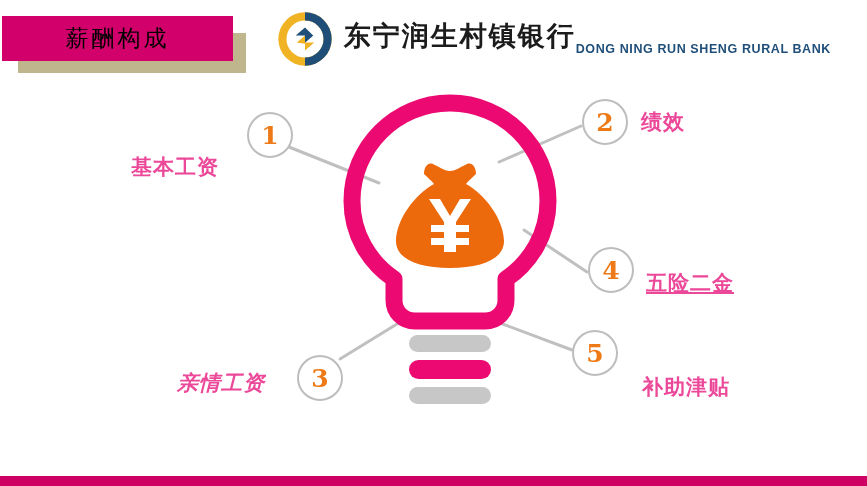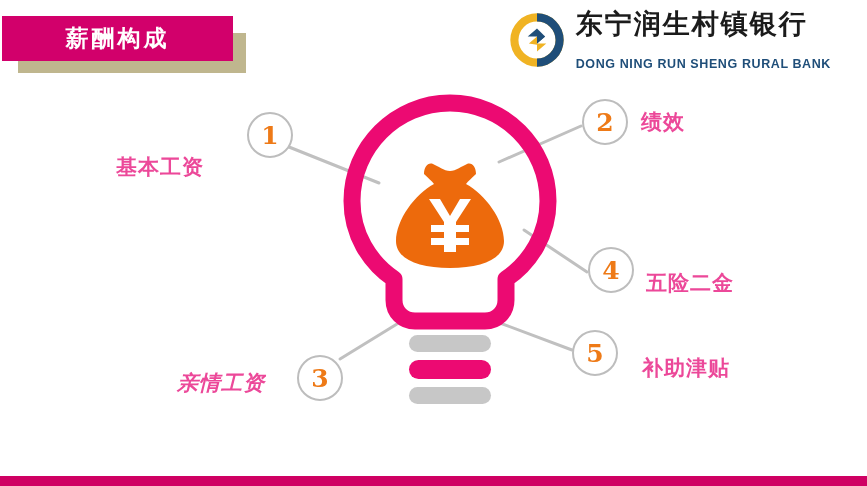--- a/index.html
+++ b/index.html
@@ -34,23 +34,23 @@
     left: 2px;
     top: 16px;
     width: 231px;
     height: 45px;
     background: #d2006b;
     display: flex;
     align-items: center;
     justify-content: center;
   }
   .title-text {
-    color: #ffffff;
+    color: #000000;
     font-size: 23px;
-    font-weight: bold;
+    font-weight: normal;
     letter-spacing: 3px;
     line-height: 1;
     white-space: nowrap;
   }
 
   
   .logo {
     position: absolute;
     right: 36px;
     top: 10px;
@@ -58,21 +58,21 @@
     align-items: center;
     gap: 10px;
   }
   .logo-mark {
     width: 58px;
     height: 58px;
     flex: 0 0 auto;
   }
   .logo-words {
     display: flex;
-    flex-direction: column;
+    flex-direction: row;
     justify-content: center;
     line-height: 1;
   }
   .logo-cn {
     font-size: 27px;
     font-weight: bold;
     color: #1b1b1b;
     letter-spacing: 2px;
     white-space: nowrap;
     font-family: "DejaVu Serif", "Liberation Serif", serif;
@@ -125,25 +125,25 @@
   
   .caption {
     position: absolute;
     color: #ec4899;
     font-size: 21px;
     font-weight: bold;
     letter-spacing: 1px;
     white-space: nowrap;
     line-height: 1;
   }
-  .cap-1 { left: 116px; top: 156px; }
+  .cap-1 { left: 131px; top: 156px; }
   .cap-2 { left: 641px; top: 111px; }
   .cap-3 { left: 177px; top: 372px; font-style: italic; }
-  .cap-4 { left: 646px; top: 272px; }
-  .cap-5 { left: 642px; top: 357px; }
+  .cap-4 { left: 646px; top: 272px; text-decoration: underline; }
+  .cap-5 { left: 642px; top: 376px; }
 
   
   .footer-bar {
     position: absolute;
     left: 0;
     bottom: 0;
     width: 867px;
     height: 10px;
     background: #cf0063;
   }

